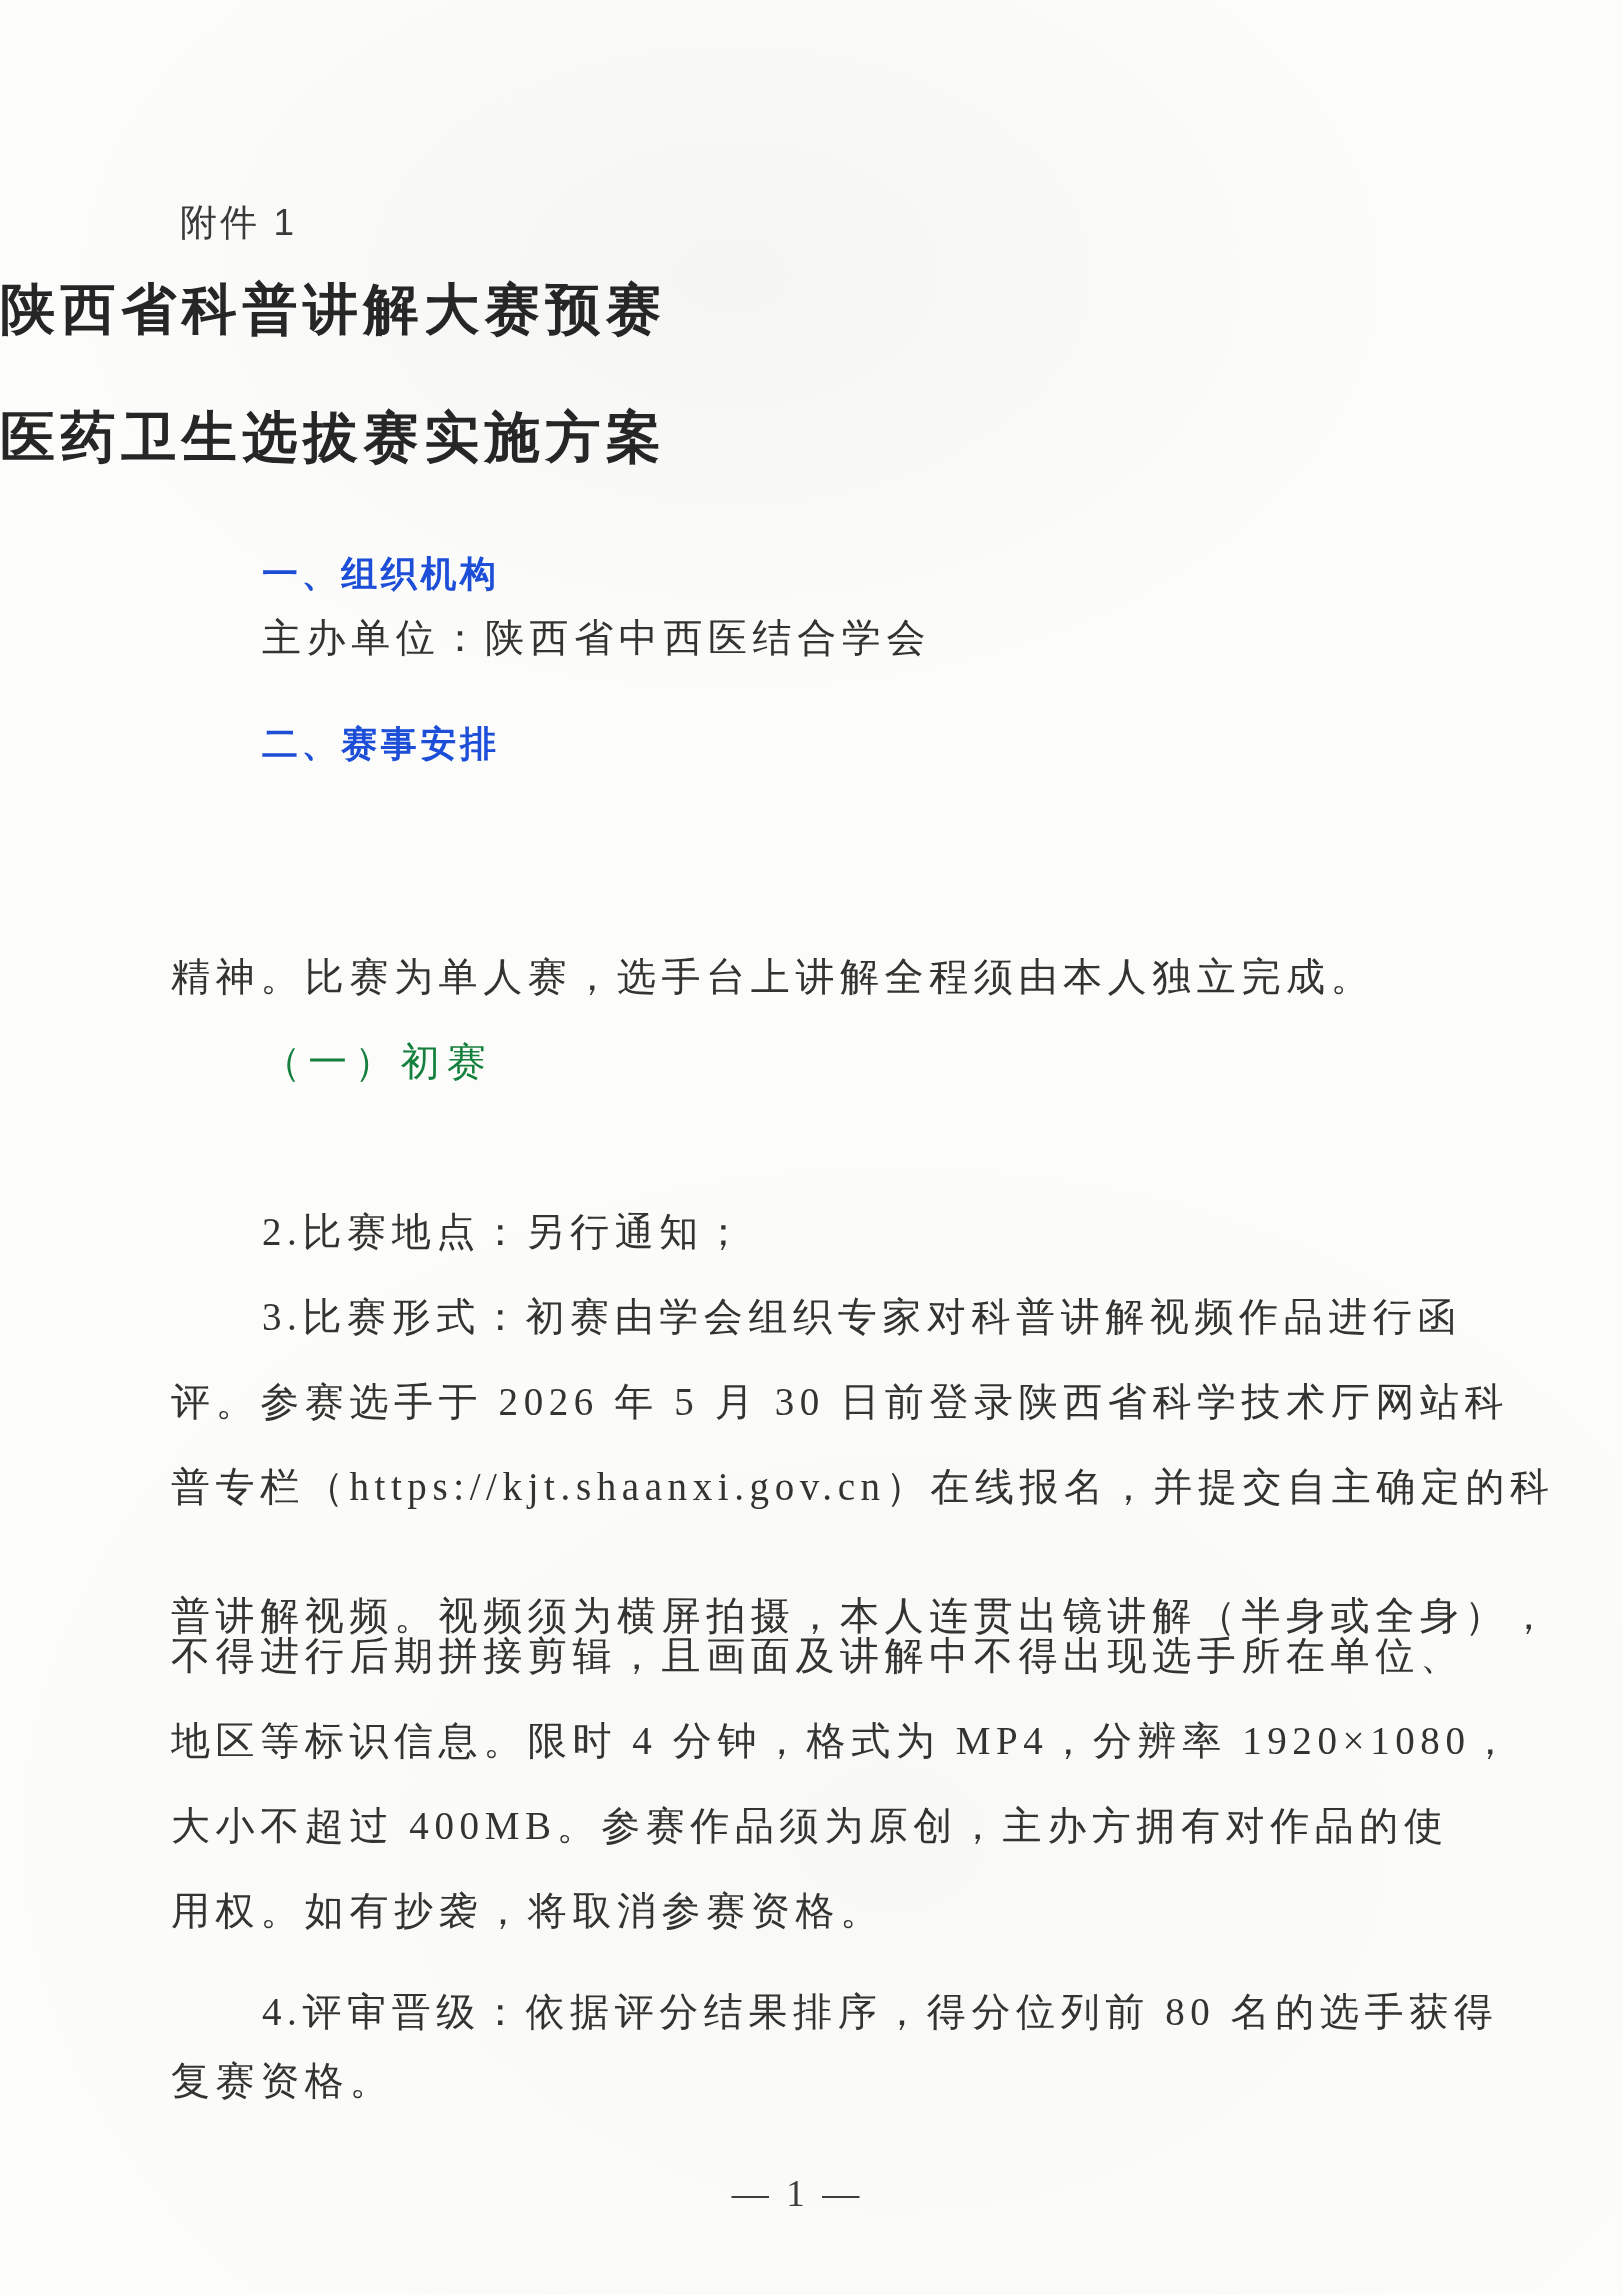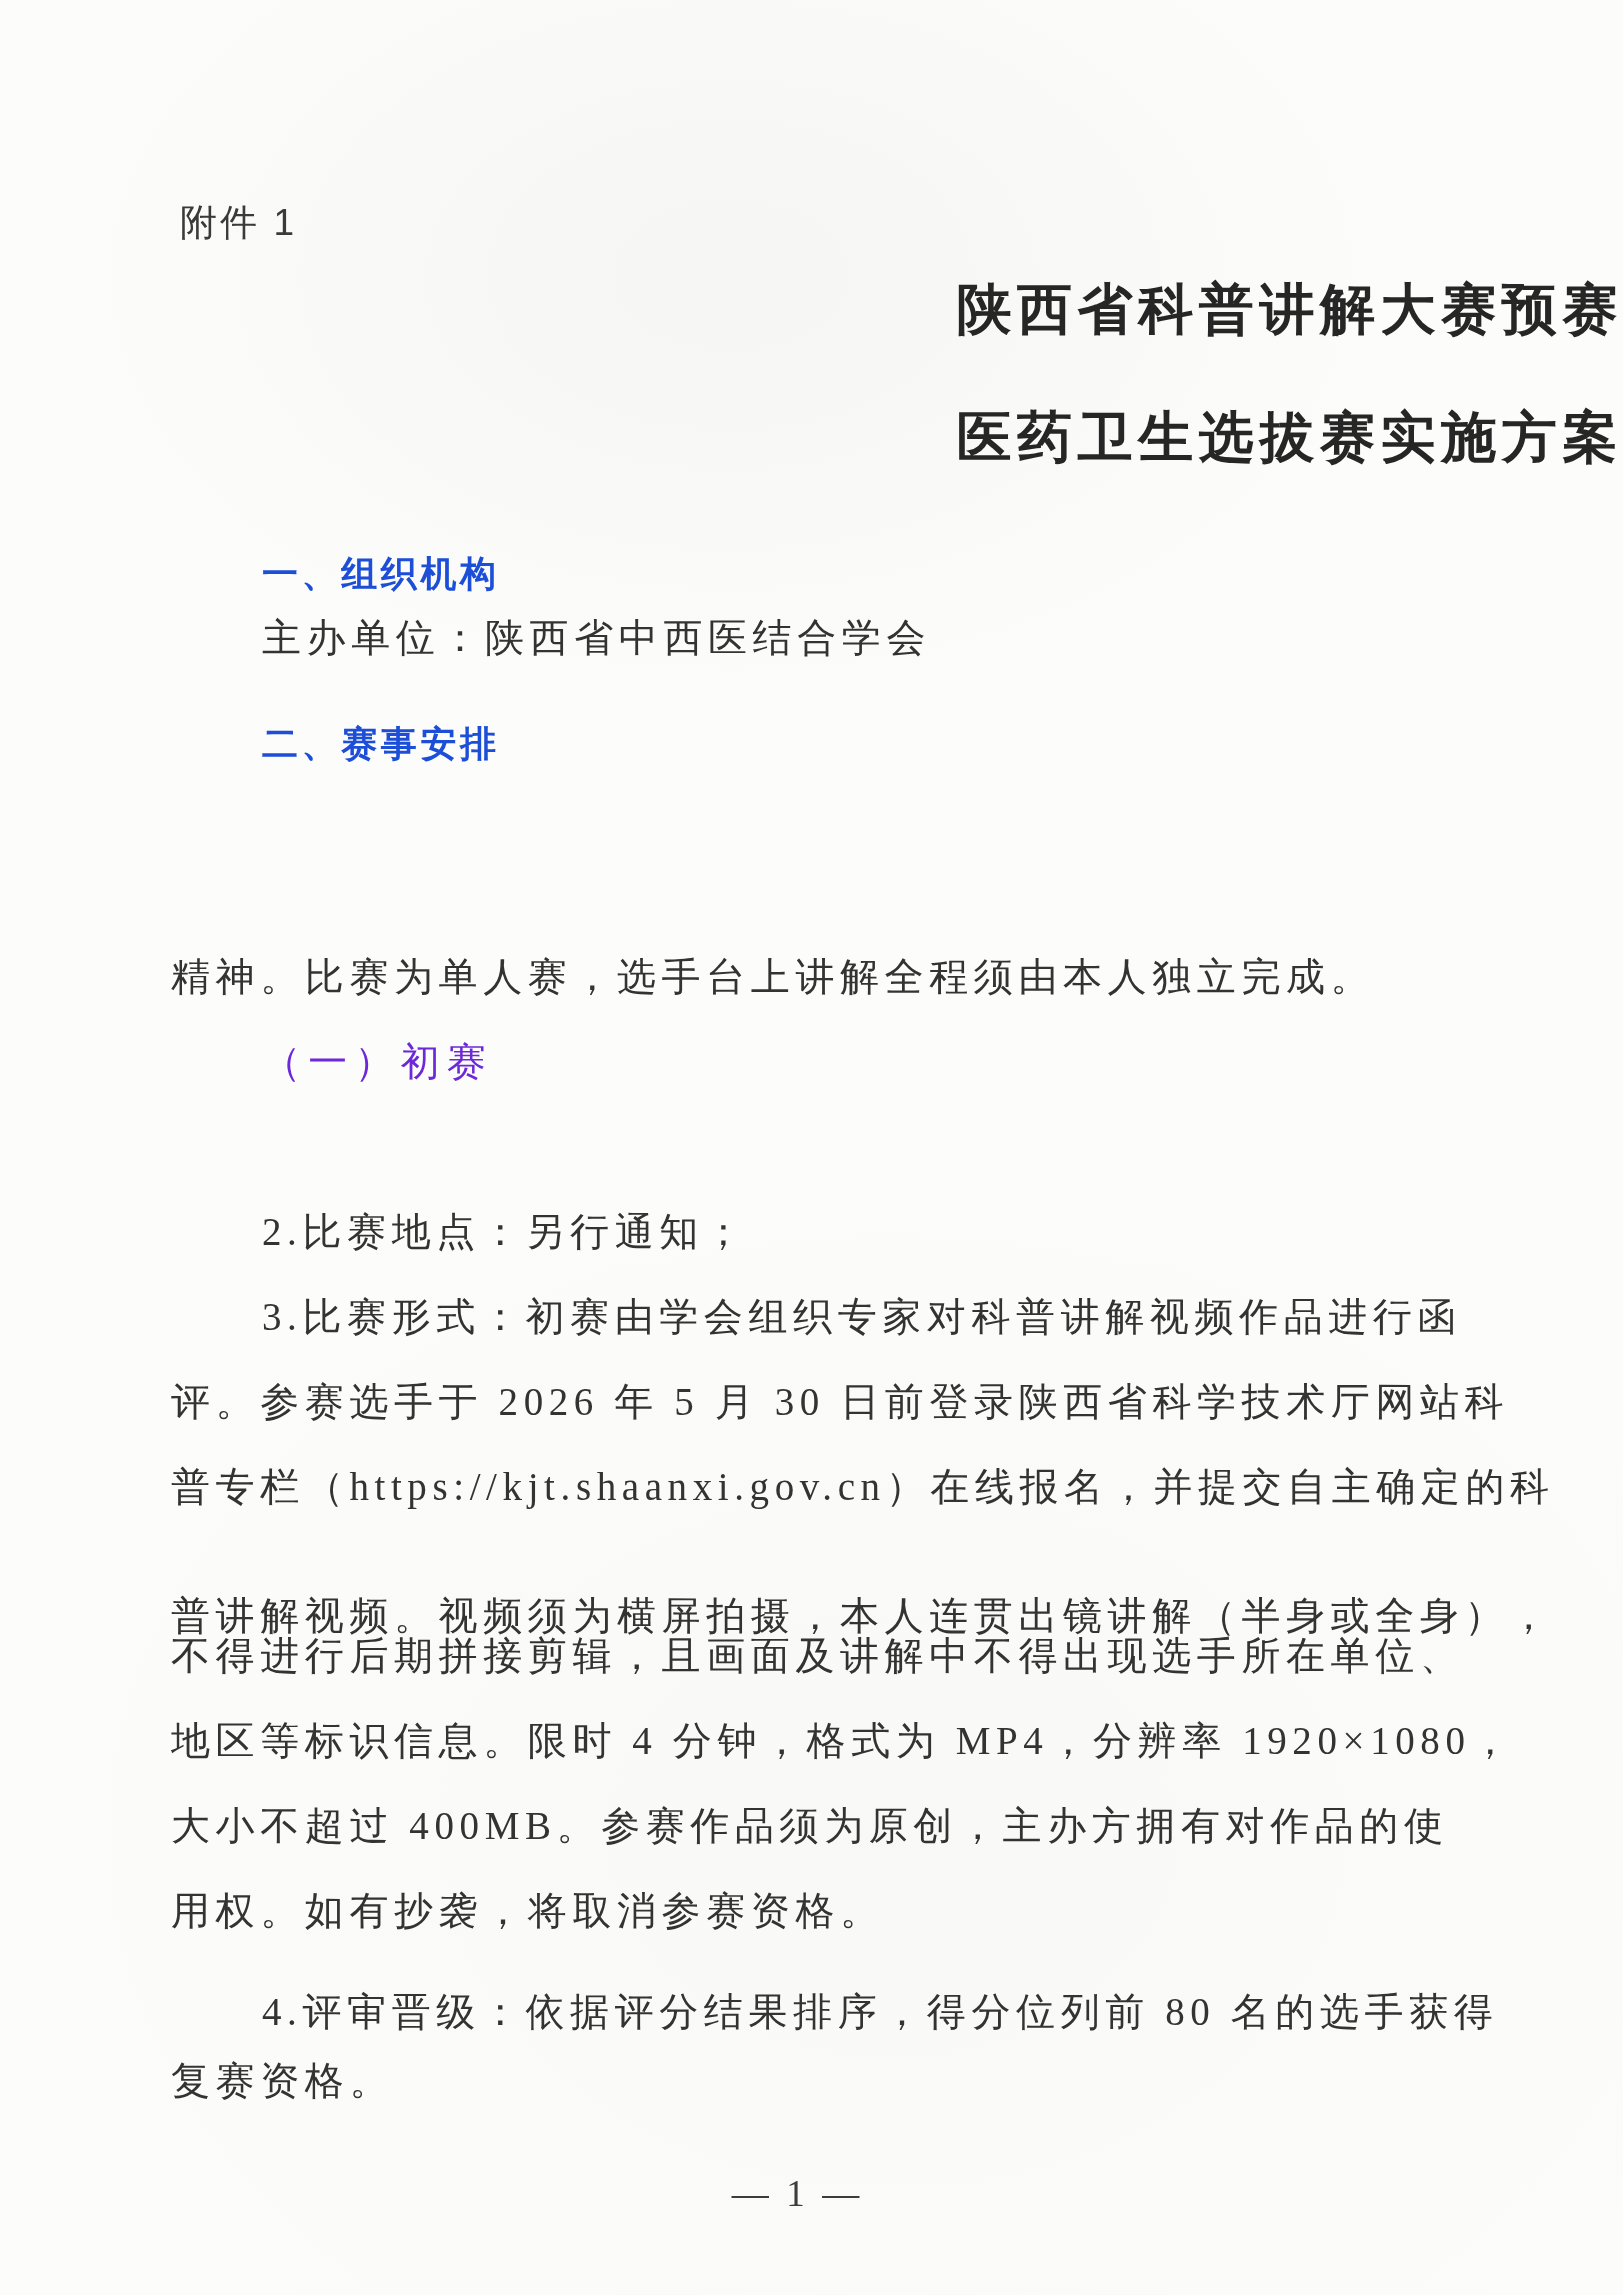--- a/index.html
+++ b/index.html
@@ -33,21 +33,21 @@
     font-family: "Liberation Sans", sans-serif;
     font-size: 37px;
     font-weight: 500;
     letter-spacing: 3.1px;
     color: #3a3a3a;
     white-space: nowrap;
   }
   .title {
     left: 0;
     width: 1623px;
-    text-align: right;
+    text-align: left;
     font-family: "Liberation Serif", serif;
     font-size: 55px;
     font-weight: 700;
     letter-spacing: 5.6px;
     color: #262626;
     white-space: nowrap;
   }
   .title1 { top: 273px; }
   .title2 { top: 401px; }
   .line {
@@ -63,21 +63,21 @@
   .hsans {
     font-family: "Liberation Sans", sans-serif;
     font-size: 36px;
     font-weight: 700;
     letter-spacing: 3.6px;
     color: #1d4ed8;
     margin-top: 22px;
   }
   .kai {
     letter-spacing: 7.2px;
-    color: #6d28d9;
+    color: #15803d;
   }
   .footer {
     left: 0;
     top: 2172px;
     width: 1595px;
     text-align: center;
     font-size: 37px;
     letter-spacing: 4.1px;
     color: #3c3c3a;
     white-space: nowrap;

